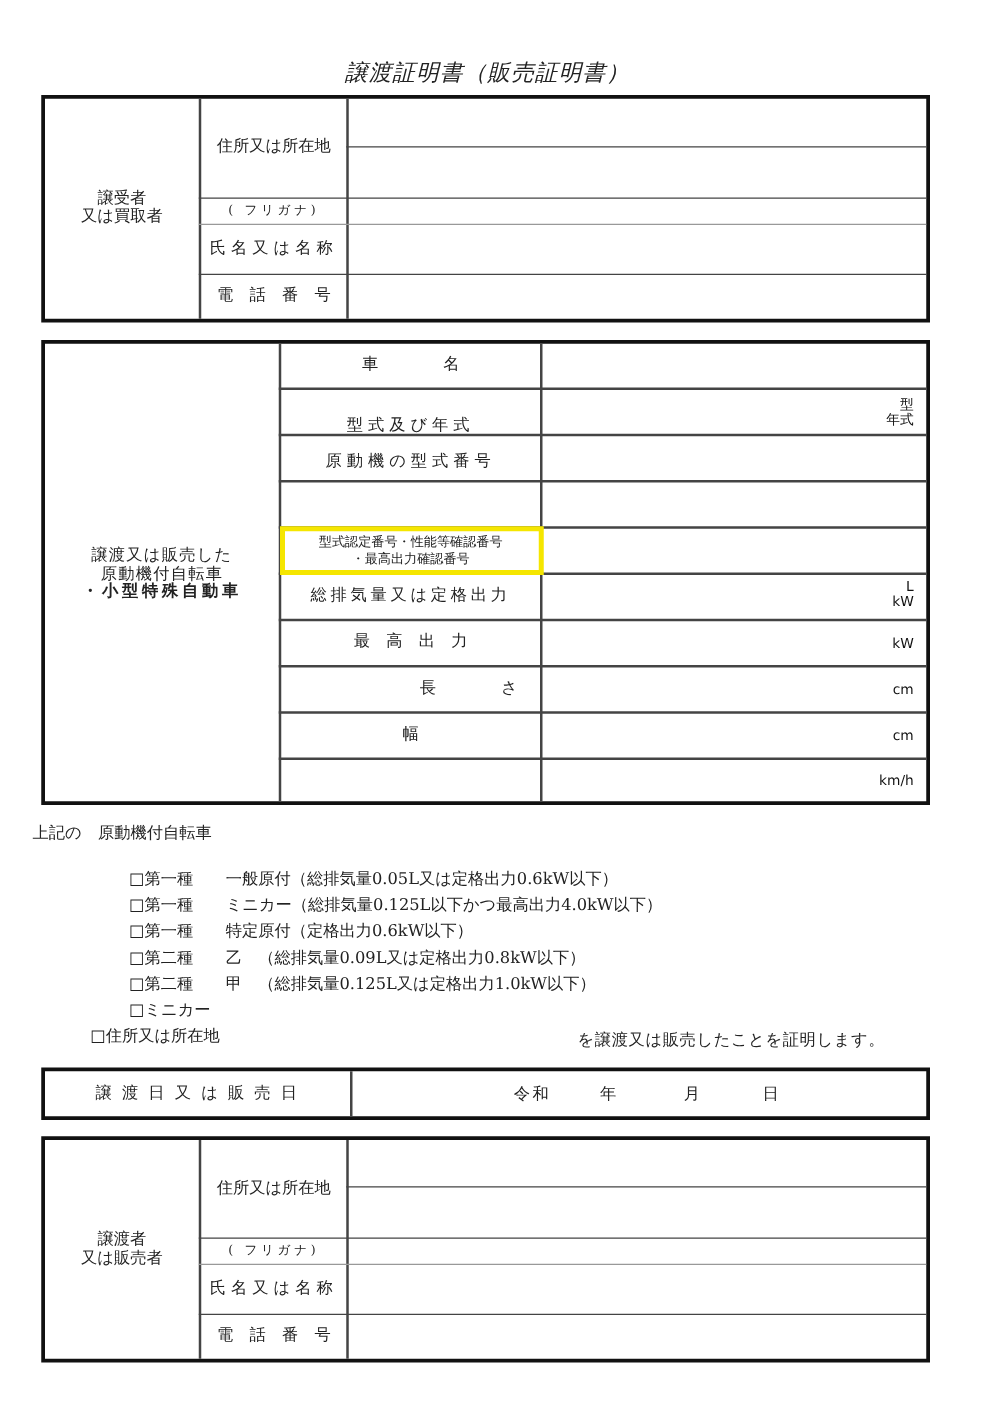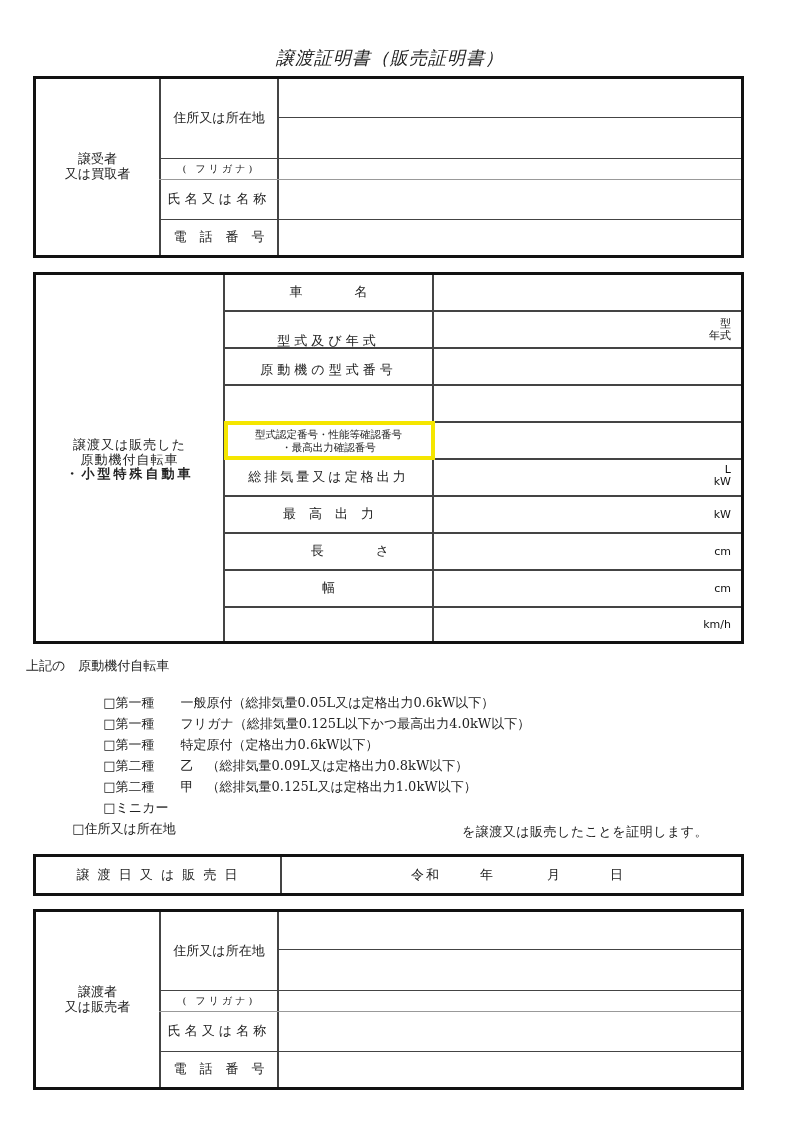--- a/index.html
+++ b/index.html
@@ -116,39 +116,39 @@
   <div class="field" style="left:398px; right:0; top:185px; height:35px;"></div>
   <div class="unit" style="top:189px;">
     <div>L</div>
     <div>kW</div>
   </div>
 
   <div class="label" style="left:189px; width:207px; top:222px; height:35px;">最　高　出　力</div>
   <div class="field" style="left:398px; right:0; top:222px; height:35px;"></div>
   <div class="unit" style="top:234px;">kW</div>
 
-  <div class="label" style="left:189px; width:250px; top:259px; height:35px;">長　　　　さ</div>
+  <div class="label" style="left:189px; width:250px; top:259px; height:35px;padding-left:25px;">長　　　　さ</div>
   <div class="field" style="left:398px; right:0; top:259px; height:35px;"></div>
   <div class="unit" style="top:271px;">cm</div>
 
   <div class="label" style="left:189px; width:207px; top:296px; height:35px;">幅</div>
   <div class="field" style="left:398px; right:0; top:296px; height:35px;"></div>
   <div class="unit" style="top:308px;">cm</div>
 
   <div class="field" style="left:398px; right:0; top:333px; height:33px;"></div>
   <div class="unit" style="top:344px;">km/h</div>
 </div>
 
 <div class="list-line" style="left:26px; top:657px;">上記の　原動機付自転車</div>
 
 <div class="list-line" style="left:95px; top:679px;">
   <span>□</span><span>第一種　　一般原付（総排気量0.05L又は定格出力0.6kW以下）</span>
 </div>
 <div class="list-line" style="left:95px; top:700px;">
-  <span>□</span><span>第一種　　フリガナ（総排気量0.125L以下かつ最高出力4.0kW以下）</span>
+  <span>□</span><span>第一種　　ミニカー（総排気量0.125L以下かつ最高出力4.0kW以下）</span>
 </div>
 <div class="list-line" style="left:95px; top:721px;">
   <span>□</span><span>第一種　　特定原付（定格出力0.6kW以下）</span>
 </div>
 <div class="list-line" style="left:95px; top:742px;">
   <span>□</span><span>第二種　　乙　（総排気量0.09L又は定格出力0.8kW以下）</span>
 </div>
 <div class="list-line" style="left:95px; top:763px;">
   <span>□</span><span>第二種　　甲　（総排気量0.125L又は定格出力1.0kW以下）</span>
 </div>

